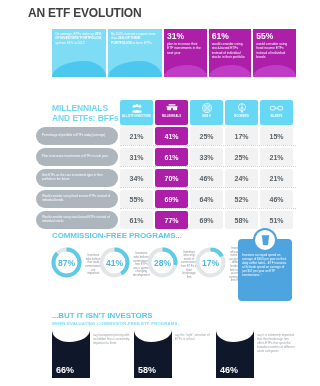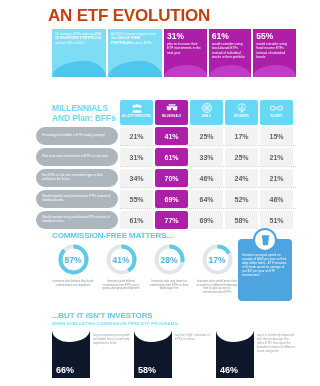--- a/index.html
+++ b/index.html
@@ -8,25 +8,24 @@
     background:#ffffff;
     font-family:"Liberation Sans",sans-serif;
     overflow:hidden;
     position:relative;
   }
   .page{position:absolute;inset:0;}
 
   
   .main-title{
     position:absolute;left:28px;top:6px;
-    font-size:17px;font-weight:bold;
+    font-size:12px;font-weight:bold;
     letter-spacing:-0.2px;
-    color:#c2410c;
+    color:#404040;
     font-family:"Liberation Sans",sans-serif;
-    margin-left:20px;
   }
 
   
   .top-strip{
     position:absolute;left:52px;top:29px;
     width:244px;height:48px;
     display:flex;gap:2px;
   }
   .tile{
     position:relative;overflow:hidden;
@@ -111,21 +110,21 @@
   
   .cf-head{
     position:absolute;left:52px;top:231px;
     font-size:8px;font-weight:bold;color:#5ec9ea;
     letter-spacing:-0.1px;
   }
   .donuts{
     position:absolute;left:50px;top:243px;
     width:190px;display:flex;gap:2px;
   }
-  .donut-wrap{width:46px;display:flex;flex-direction:column;align-items:center;}
+  .donut-wrap{width:46px;display:flex;flex-direction:row;align-items:center;}
   .donut{position:relative;width:33px;height:33px;}
   .donut svg{display:block;}
   .donut-val{
     position:absolute;inset:0;
     display:flex;align-items:center;justify-content:center;
     font-size:8.5px;font-weight:bold;color:#4cb8e0;
   }
   .donut-cap{
     margin-top:4px;text-align:center;
     font-size:2.9px;line-height:3.6px;color:#8a9099;
@@ -212,21 +211,21 @@
       </div>
       <div class="tile tile-purple">
         <div class="tile-stat">55%</div>
         <div class="tile-body">would consider using fixed income ETFs instead of individual bonds</div>
         <div class="wave"></div>
       </div>
     </div>
 
   <div class="mill-head">
     <div>MILLENNIALS</div>
-    <div>AND Plan: BFFs</div>
+    <div>AND ETFs: BFFs</div>
   </div>
 
   <div class="table">
     <div class="thead" id="thead">
         <div class="col-head">
           <span class="col-icon">
             <svg width="10" height="9" viewBox="0 0 10 9">
               <circle cx="2.2" cy="2.2" r="1.5" fill="#fff"></circle>
               <circle cx="7.8" cy="2.2" r="1.5" fill="#fff"></circle>
               <circle cx="5" cy="1.6" r="1.6" fill="#fff"></circle>
@@ -336,21 +335,21 @@
           </div>
           <div class="cell">61%</div>
           <div class="cell hl">77%</div>
           <div class="cell">69%</div>
           <div class="cell">58%</div>
           <div class="cell">51%</div>
         </div>
       </div>
   </div>
 
-  <div class="cf-head">COMMISSION-FREE MATTERS...</div>
+  <div class="cf-head">COMMISSION-FREE PROGRAMS...</div>
   <div class="donuts" id="donuts">
       <div class="donut-wrap">
         <div class="donut">
           <svg width="33" height="33" viewBox="0 0 33 33">
             <circle cx="16.5" cy="16.5" r="13" fill="none" stroke="#e3e6e8" stroke-width="4"></circle>
             <circle cx="16.5" cy="16.5" r="13" fill="none" stroke="#5fc9ea" stroke-width="4" stroke-linecap="butt" stroke-dasharray="71.06 10.62" transform="rotate(-90 16.5 16.5)"></circle>
           </svg>
           <div class="donut-val">87%</div>
         </div>
         <div class="donut-cap">Investors who believe that trade commissions are important</div>

